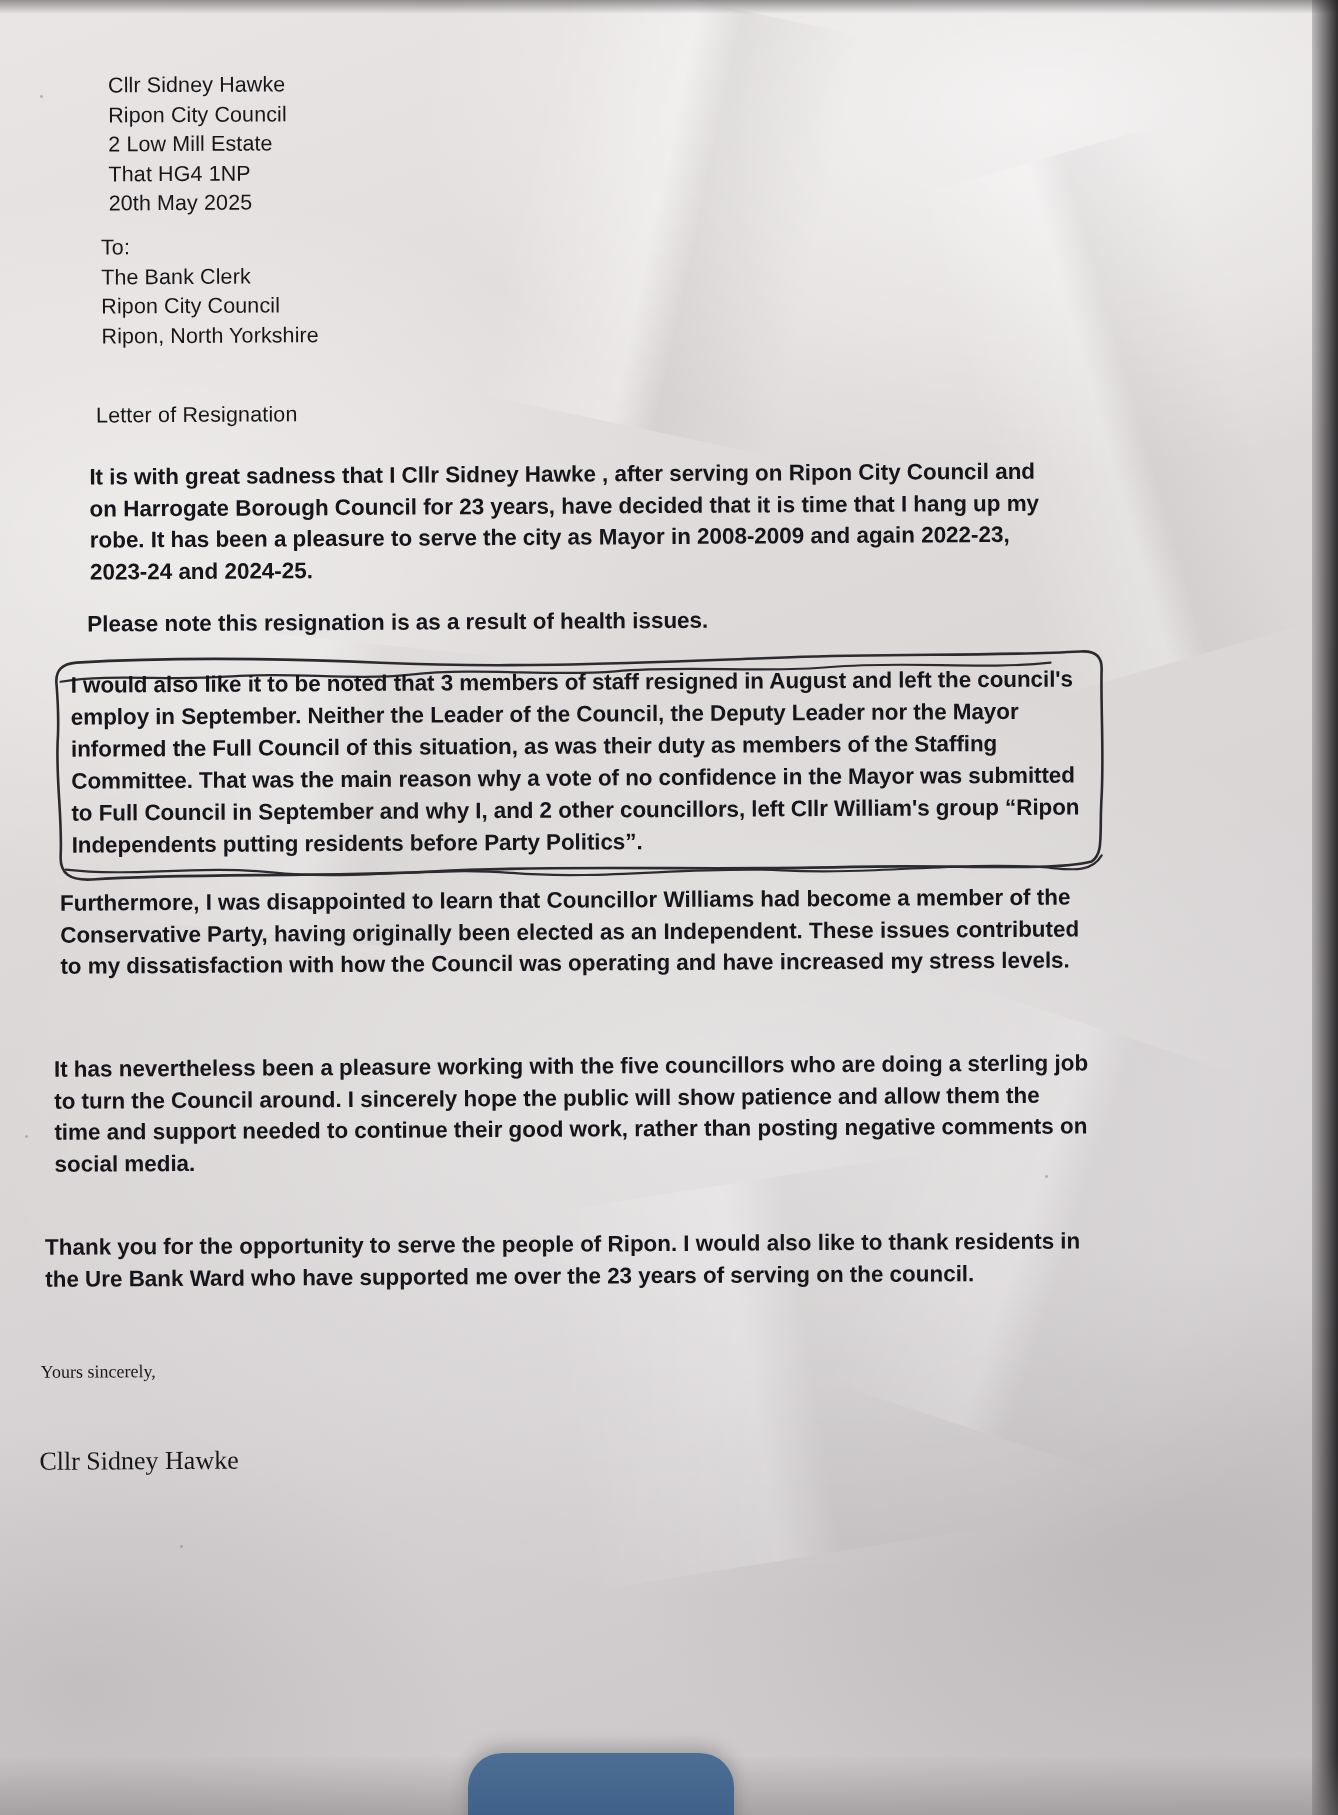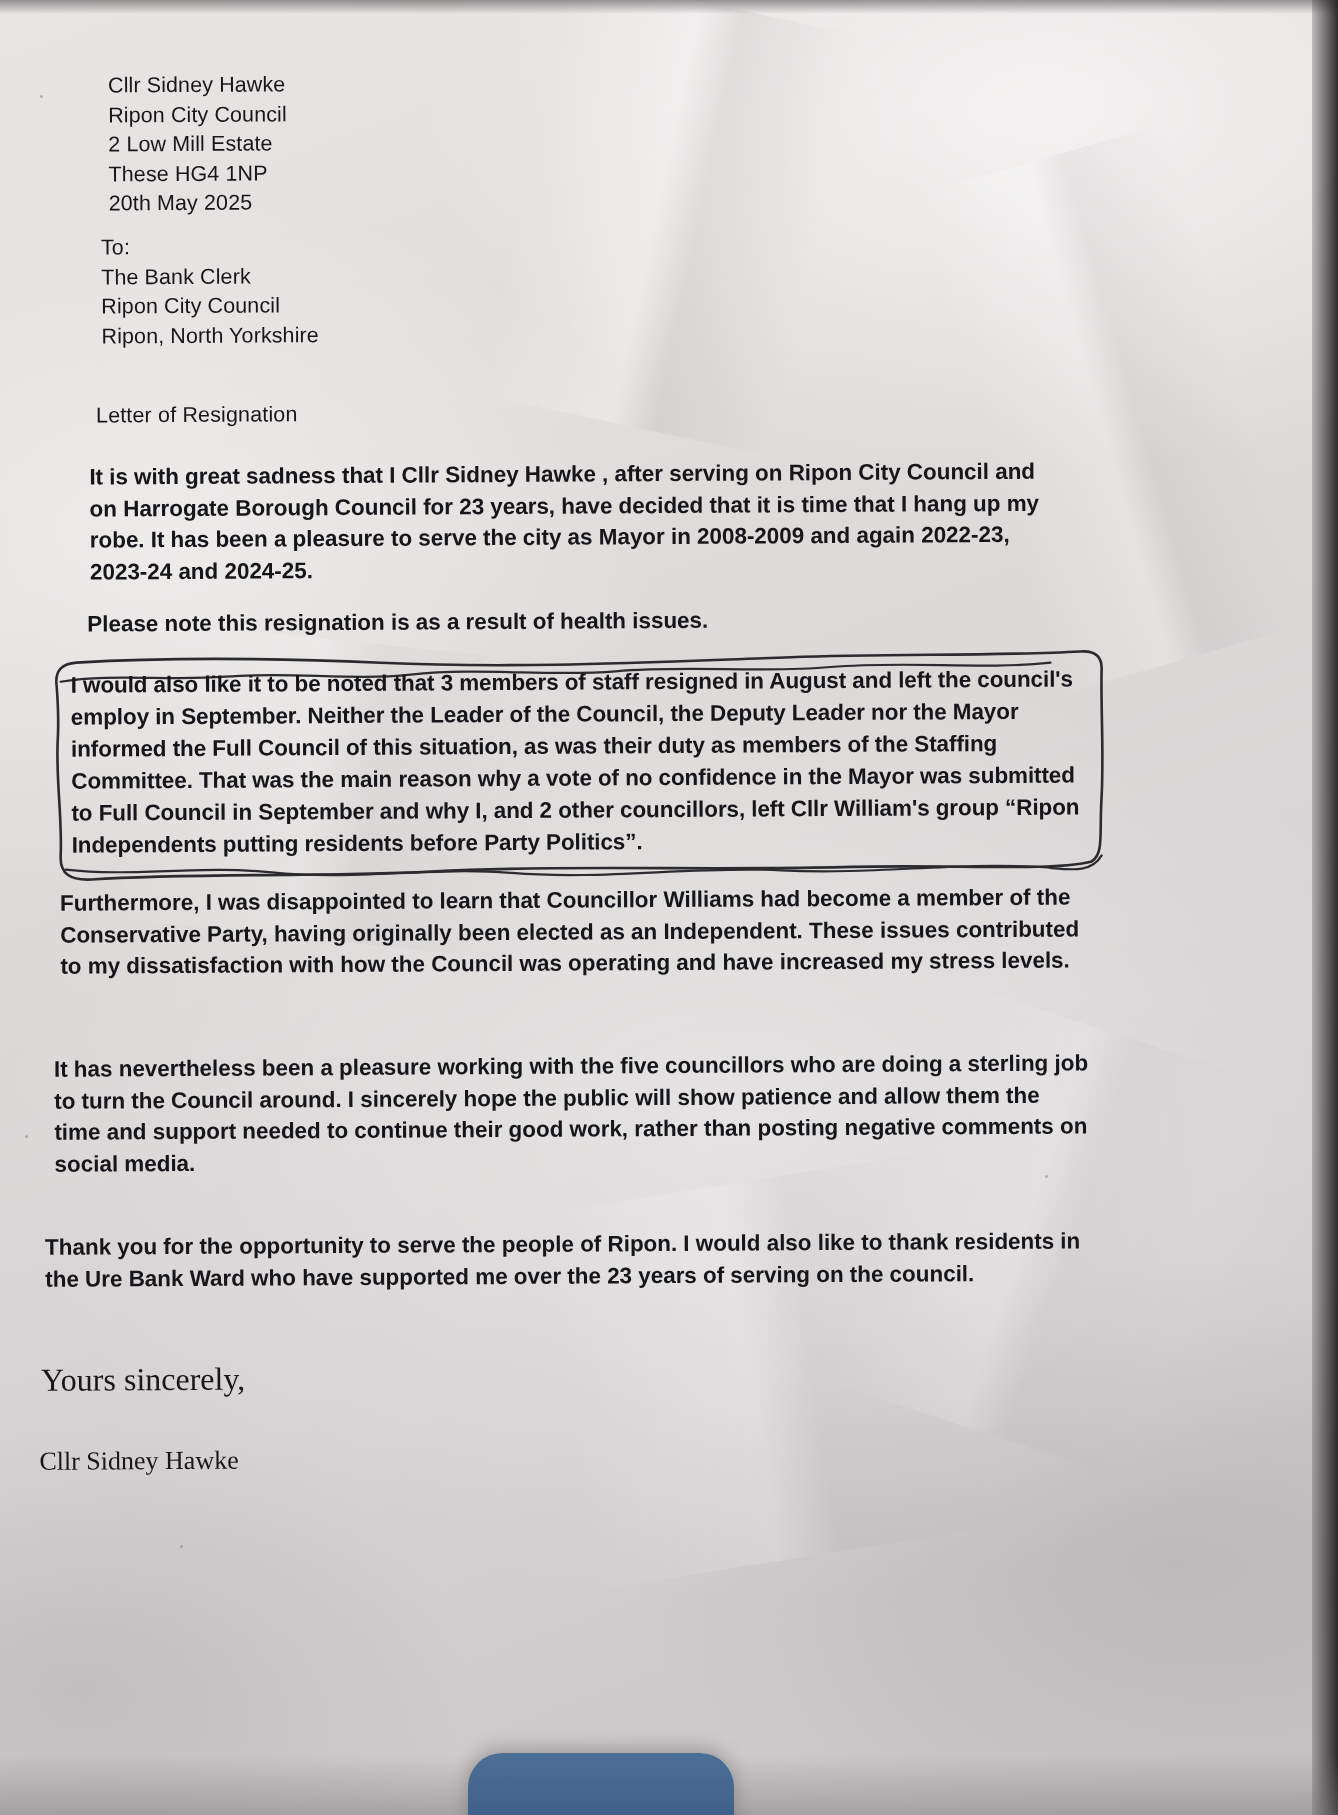--- a/index.html
+++ b/index.html
@@ -127,21 +127,21 @@
     letter-spacing: -0.1px;
     color: #15151a;
   }
 
   .p4 { left: 60px;  top: 884px;  width: 1030px; }
   .p5 { left: 53px;  top: 1050px; width: 1035px; }
   .p6 { left: 43px;  top: 1228px; width: 1065px; }
 
   .signoff {
     font-family: "Liberation Serif", serif;
-    font-size: 32px;
+    font-size: 18px;
     font-weight: 400;
     color: #17171a;
   }
   .sig-closing { left: 38px; top: 1358px; }
   .sig-name    { left: 36px; top: 1443px; font-size: 26px; }
 
   
   .speck {
     position: absolute;
     background: rgba(90,86,88,0.35);
@@ -170,21 +170,21 @@
   <div class="speck" style="left:180px; top:1545px;"></div>
   <div class="speck" style="left:1045px;top:1175px;"></div>
   <div class="speck" style="left:25px;  top:1135px;"></div>
 
   <div class="letter">
 
     <div class="blk addr addr-sender">
       <div>Cllr Sidney Hawke</div>
       <div>Ripon City Council</div>
       <div>2 Low Mill Estate</div>
-      <div>These HG4 1NP</div>
+      <div>That HG4 1NP</div>
       <div>20th May 2025</div>
     </div>
 
     <div class="blk addr addr-to">
       <div>To:</div>
       <div>The Bank Clerk</div>
       <div>Ripon City Council</div>
       <div>Ripon, North Yorkshire</div>
     </div>
 

